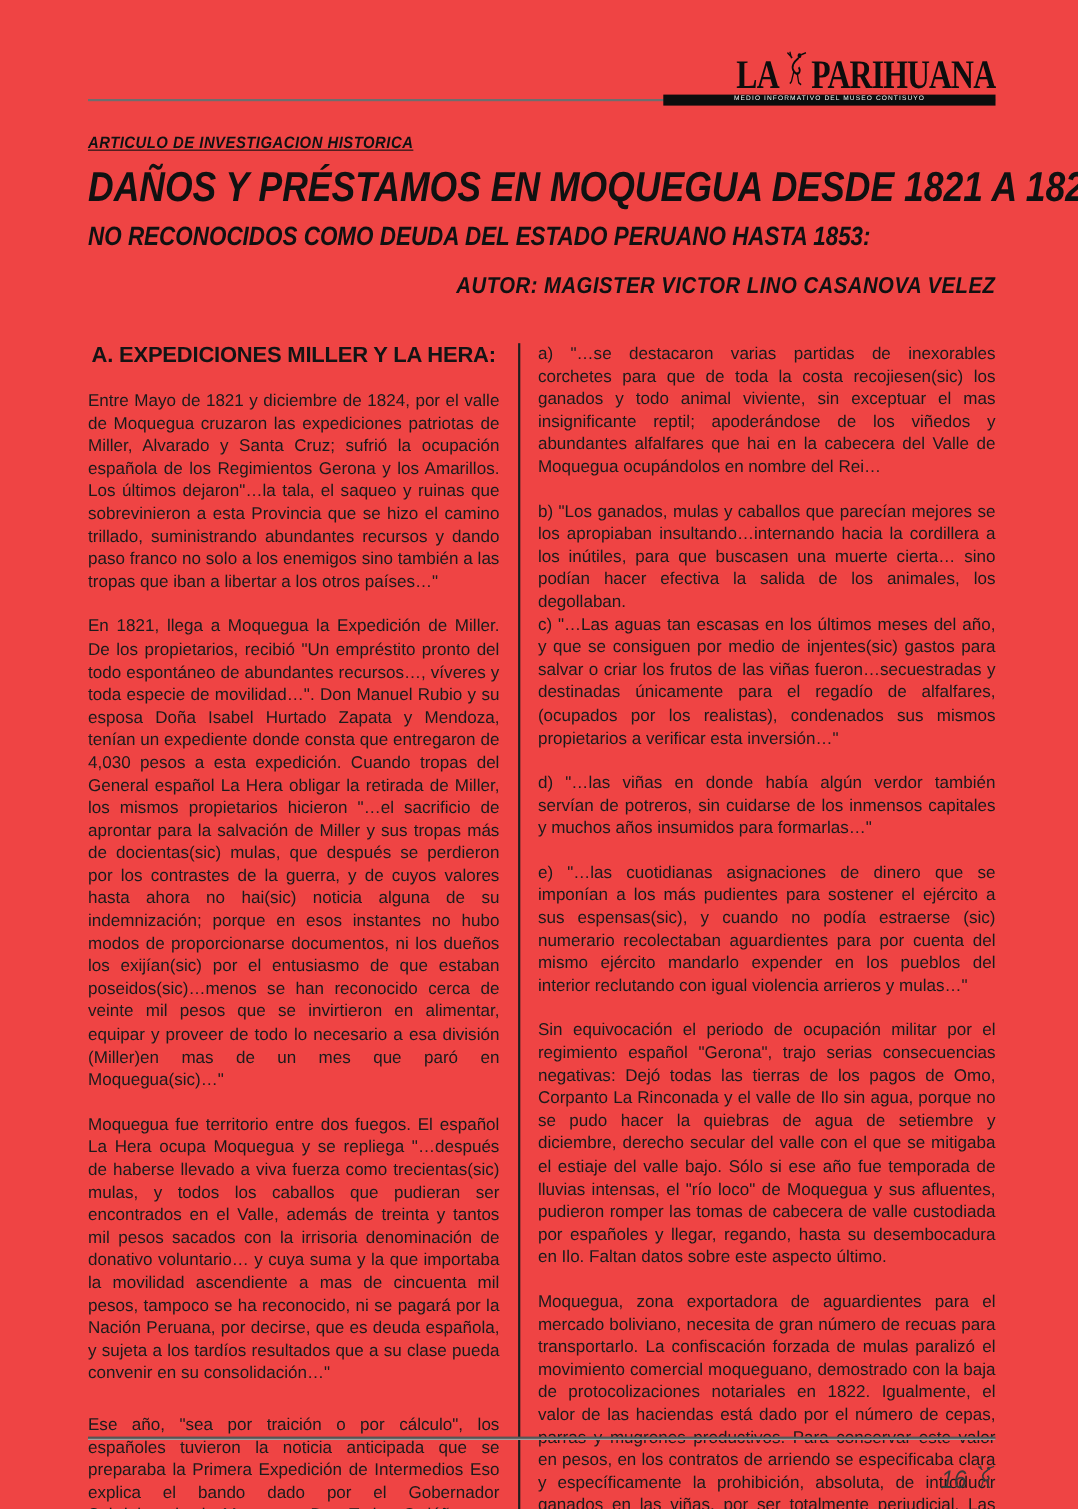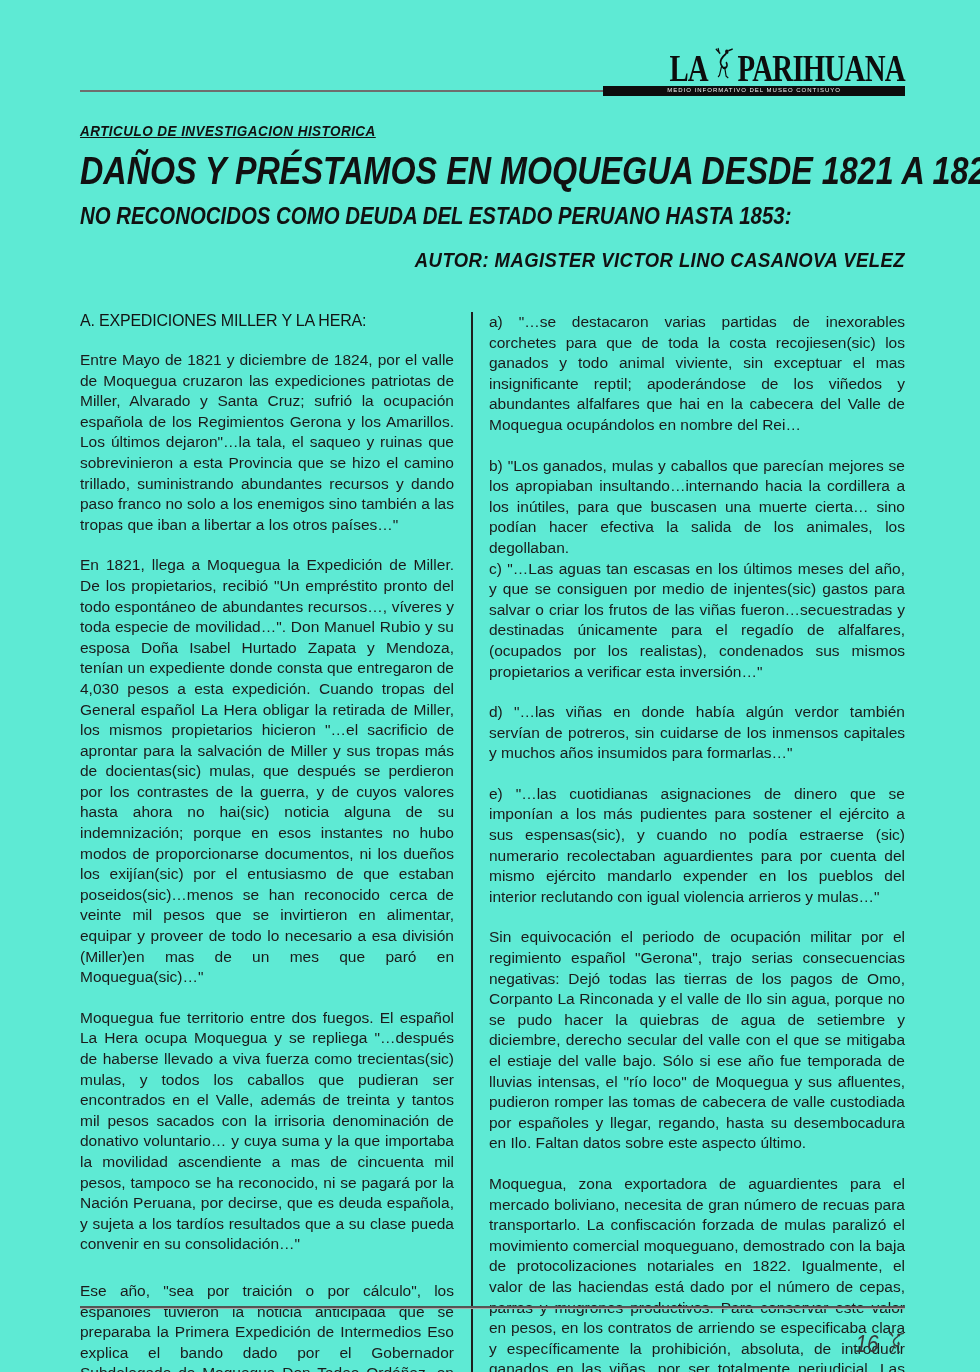--- a/index.html
+++ b/index.html
@@ -1,20 +1,20 @@
 <!DOCTYPE html>
 <html><head>
 <meta charset="utf-8">
 <style>
   html,body{margin:0;padding:0;background:#e8e8e8;}
   .page{
     position:relative;
     width:980px;height:1372px;
     margin:0 auto;
-    background:#5eead4;
+    background:#ef4444;
     box-sizing:border-box;
     padding:0 75px 0 80px;
     font-family:"Liberation Sans", sans-serif;
     color:#1b1b1b;
     overflow:hidden;
   }
   
   .masthead{position:relative;height:96px;}
   .masthead-rule{position:absolute;left:0;right:0;bottom:4px;height:2px;background:#6e6e6e;}
   .logo-block{position:absolute;right:0;bottom:0;text-align:right;}
@@ -58,22 +58,23 @@
     margin-top:20px;text-align:right;
     font-size:21px;font-style:italic;font-weight:bold;
     color:#111;
   }
   .author-inner{display:inline-block;transform:scaleX(0.88);transform-origin:right;white-space:nowrap;letter-spacing:0.5px;}
   
   .body-cols{display:flex;margin-top:40px;align-items:stretch;}
   .col-left{flex:0 0 391px;box-sizing:border-box;padding-right:17px;}
   .col-right{flex:1;box-sizing:border-box;border-left:2px solid #1f1f1f;padding-left:16px;}
   .section-heading{
-    font-size:16px;font-weight:normal;margin:0 0 20px 0;color:#141414;
+    font-size:20px;font-weight:bold;margin:0 0 20px 0;color:#141414;
     letter-spacing:-0.2px;
+    text-align:center;
   }
   .para{
     font-size:15.5px;line-height:20.6px;text-align:justify;
     margin:0 0 20px 0;color:#1b1b1b;
   }
   .para.tight{margin-bottom:0;}
   .section-gap{height:6px;}
   
   .footer{position:absolute;left:80px;right:75px;top:1306px;}
   .footer-rule{height:2px;background:#555;border-bottom:1px solid #aaa;}

